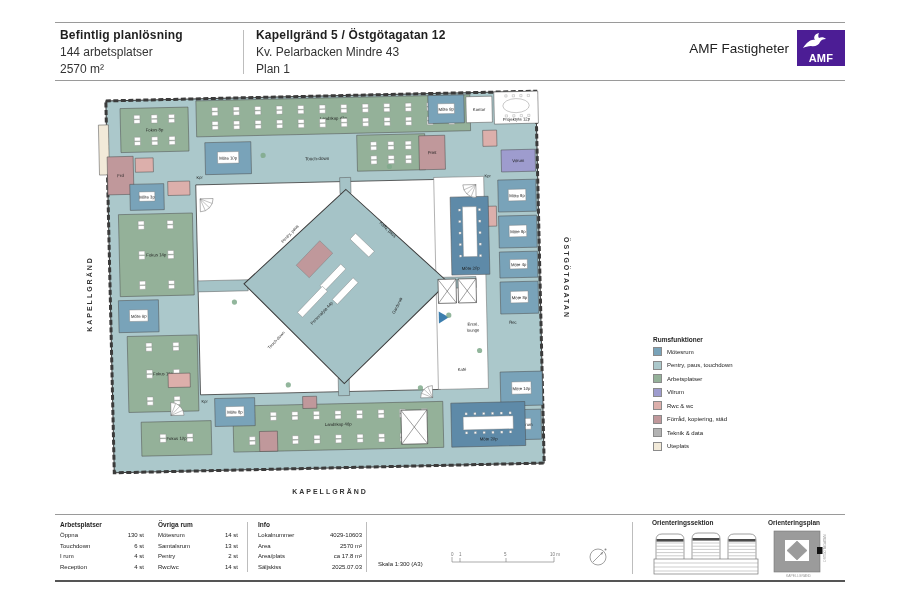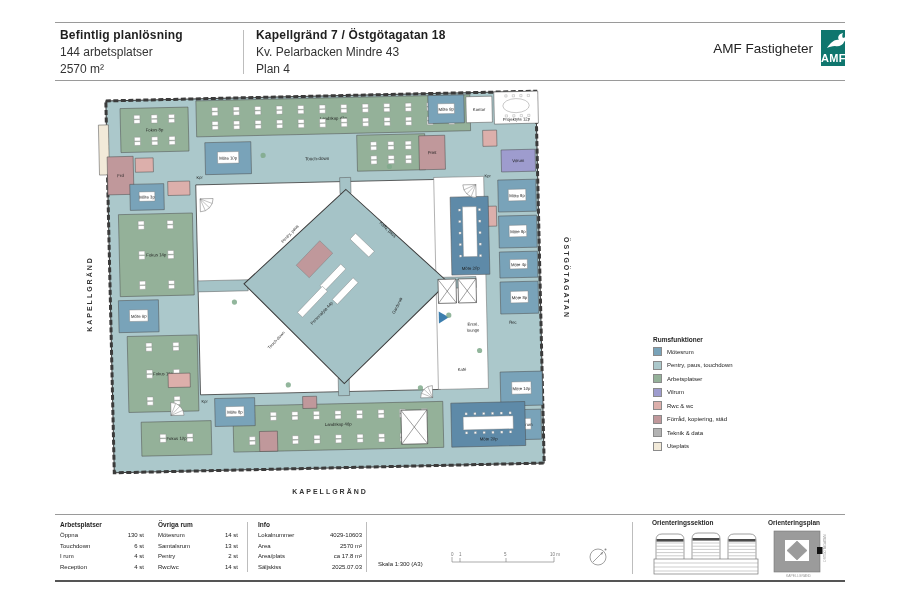--- a/index.html
+++ b/index.html
@@ -6,21 +6,21 @@
   body{width:900px;height:600px;overflow:hidden;font-family:"Liberation Sans",sans-serif;color:#1f1f1f;position:relative;}
   .hline{position:absolute;height:1px;background:#9a9a9a;}
   .vline{position:absolute;width:1px;background:#bdbdbd;}
   
   #hdr-left{position:absolute;left:60px;top:28px;}
   #hdr-center{position:absolute;left:256px;top:28px;}
   .h-title{font-size:12px;font-weight:bold;letter-spacing:.2px;}
   .h-sub{font-size:12px;color:#333;margin-top:3px;}
   #brand{position:absolute;right:55px;top:30px;display:flex;align-items:center;gap:8px;}
   #brand-text{font-size:13.5px;color:#222;margin-left:35px;}
-  #amf-logo{width:24px;height:36px;background:#0f766e;position:relative;}
+  #amf-logo{width:48px;height:36px;background:#4c1d95;position:relative;}
   #amf-logo .amf-word{position:absolute;left:0;right:0;bottom:2px;text-align:center;color:#fff;font-weight:bold;font-size:11px;letter-spacing:.3px;}
   #amf-logo svg{position:absolute;left:4px;top:2px;}
   
   #legend{position:absolute;left:653px;top:336px;width:130px;}
   #legend-title{font-size:6.5px;font-weight:bold;margin-bottom:4px;}
   .leg-row{display:flex;align-items:center;gap:5px;margin-bottom:4.5px;}
   .leg-sw{width:7px;height:7px;border:.5px solid #8a8a8a;flex:0 0 auto;}
   .leg-lbl{font-size:6px;color:#222;}
   
   .f-block{position:absolute;top:521px;}
@@ -38,23 +38,23 @@
 <div class="hline" style="left:55px;top:514px;width:790px;"></div>
 <div class="hline" style="left:55px;top:580px;width:790px;height:1.5px;background:#555;"></div>
 <div class="vline" style="left:243px;top:30px;height:44px;"></div>
 
 <div id="hdr-left">
   <div class="h-title">Befintlig planlösning</div>
   <div class="h-sub">144 arbetsplatser</div>
   <div class="h-sub">2570 m²</div>
 </div>
 <div id="hdr-center">
-  <div class="h-title">Kapellgränd 7 / Östgötagatan 18</div>
+  <div class="h-title">Kapellgränd 5 / Östgötagatan 12</div>
   <div class="h-sub">Kv. Pelarbacken Mindre 43</div>
-  <div class="h-sub">Plan 4</div>
+  <div class="h-sub">Plan 1</div>
 </div>
 <div id="brand">
   <span id="brand-text">AMF Fastigheter</span>
   <span id="amf-logo">
     <svg width="26" height="20" viewBox="0 0 26 20">
       <path d="M2,16 C6,10 10,7 14,8 C12,5 14,2 18,1 C17,3 17,5 18,6 C20,5 23,5 25,7 C22,7 20,8 19,10 C18,13 14,15 10,14 C7,14 4,15 2,16 Z" fill="#ffffff"></path>
     </svg>
     <span class="amf-word">AMF</span>
   </span>
 </div>

